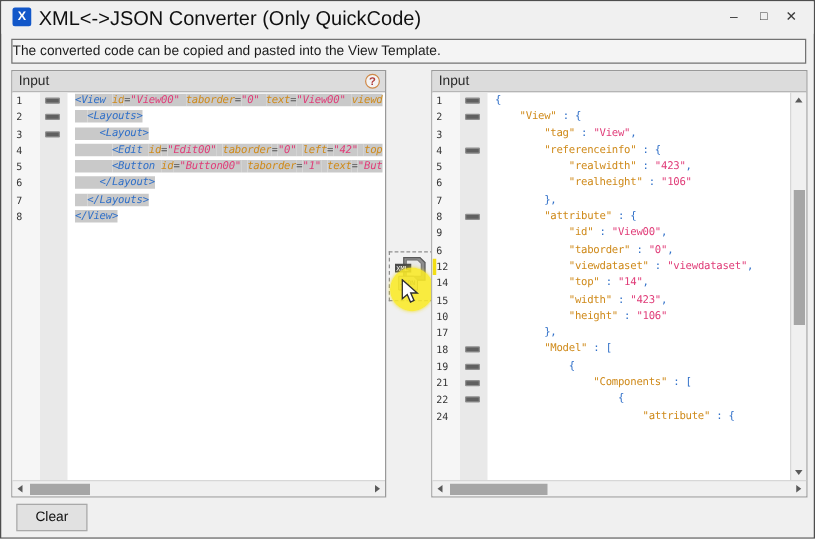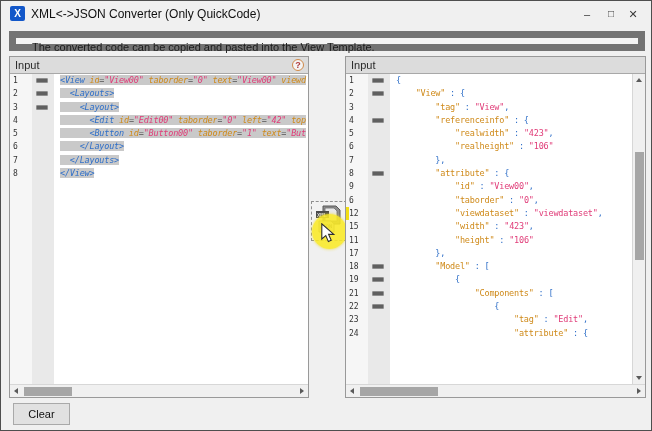--- a/index.html
+++ b/index.html
@@ -6,29 +6,29 @@
   html,body { width:652px; height:431px; overflow:hidden; }
   body { font-family:"Liberation Sans", sans-serif; }
   .screen { position:relative; width:652px; height:431px; background:#f0f0f0;
             border:1px solid #4e4e4e; overflow:hidden; }
 
   
   .titlebar { position:absolute; left:0; top:0; right:0; height:26px; background:#f0f0f0; }
   .app-icon { position:absolute; left:9px; top:5px; width:15px; height:15px; background:#1257c9;
               color:#fff; font-size:10px; font-weight:bold; text-align:center; line-height:15px;
               border-radius:2px; }
-  .title-text { position:absolute; left:30px; top:6px; font-size:12px; color:#101010; white-space:nowrap; }
+  .title-text { position:absolute; left:30px; top:6px; font-size:16px; color:#101010; white-space:nowrap; }
   .win-btn { position:absolute; top:4px; width:20px; height:18px; text-align:center; line-height:18px;
              font-size:11px; color:#3a3a3a; cursor:default; }
   .wb-min { right:54px; } .wb-max { right:30px; font-size:10px; } .wb-close { right:8px; }
 
   
   .infobar { position:absolute; left:8px; top:30px; width:636px; height:20px;
-             border:7px solid #737373; background:#f4f4f4; font-size:11px; color:#1c1c1c;
-             line-height:18px; padding-left:16px; white-space:nowrap; }
+             border:1px solid #737373; background:#f4f4f4; font-size:11px; color:#1c1c1c;
+             line-height:18px; padding-left:0; white-space:nowrap; }
 
   
   .panel { position:absolute; top:55px; height:342px; border:1px solid #999; background:#fff; }
   .panel-input  { left:8px;   width:300px; }
   .panel-output { left:344px; width:301px; }
   .panel-header { position:relative; height:17px; background:#dcdcdc; border-bottom:1px solid #a8a8a8;
                   font-size:11px; color:#2a2a2a; line-height:16px; padding-left:5px; }
   .help-icon { position:absolute; right:4px; top:2px; width:12px; height:12px; border-radius:50%;
                border:1px solid #d08a4a; color:#b03a3a; font-size:9px; font-weight:bold;
                text-align:center; line-height:11px; background:#f4f4f4; }
@@ -239,26 +239,31 @@
           <span class="ln">6</span>
           <span class="fold-col"></span>
           <span class="code-text"><span class="tk-d">            </span><span class="tk-o">"taborder"</span><span class="tk-b"> : </span><span class="tk-p">"0"</span><span class="tk-b">,</span></span>
         </div>
         <div class="code-line">
           <span class="ln">12<i class="mark"></i></span>
           <span class="fold-col"></span>
           <span class="code-text"><span class="tk-d">            </span><span class="tk-o">"viewdataset"</span><span class="tk-b"> : </span><span class="tk-p">"viewdataset"</span><span class="tk-b">,</span></span>
         </div>
         <div class="code-line">
+          <span class="ln">14</span>
+          <span class="fold-col"></span>
+          <span class="code-text"><span class="tk-d">            </span><span class="tk-o">"top"</span><span class="tk-b"> : </span><span class="tk-p">"14"</span><span class="tk-b">,</span></span>
+        </div>
+        <div class="code-line">
           <span class="ln">15</span>
           <span class="fold-col"></span>
           <span class="code-text"><span class="tk-d">            </span><span class="tk-o">"width"</span><span class="tk-b"> : </span><span class="tk-p">"423"</span><span class="tk-b">,</span></span>
         </div>
         <div class="code-line">
-          <span class="ln">11</span>
+          <span class="ln">10</span>
           <span class="fold-col"></span>
           <span class="code-text"><span class="tk-d">            </span><span class="tk-o">"height"</span><span class="tk-b"> : </span><span class="tk-p">"106"</span></span>
         </div>
         <div class="code-line">
           <span class="ln">17</span>
           <span class="fold-col"></span>
           <span class="code-text"><span class="tk-d">        </span><span class="tk-b">},</span></span>
         </div>
         <div class="code-line">
           <span class="ln">18</span>
@@ -280,25 +285,20 @@
             <i class="fold-dash"></i>
           </span>
           <span class="code-text"><span class="tk-d">                </span><span class="tk-o">"Components"</span><span class="tk-b"> : [</span></span>
         </div>
         <div class="code-line">
           <span class="ln">22</span>
           <span class="fold-col">
             <i class="fold-dash"></i>
           </span>
           <span class="code-text"><span class="tk-d">                    </span><span class="tk-b">{</span></span>
-        </div>
-        <div class="code-line">
-          <span class="ln">23</span>
-          <span class="fold-col"></span>
-          <span class="code-text"><span class="tk-d">                        </span><span class="tk-o">"tag"</span><span class="tk-b"> : </span><span class="tk-p">"Edit"</span><span class="tk-b">,</span></span>
         </div>
         <div class="code-line">
           <span class="ln">24</span>
           <span class="fold-col"></span>
           <span class="code-text"><span class="tk-d">                        </span><span class="tk-o">"attribute"</span><span class="tk-b"> : {</span></span>
         </div>
       </div>
     <div class="vscroll">
       <span class="sb-btn" style="top:0;">
           <i class="tri tri-up"></i>

